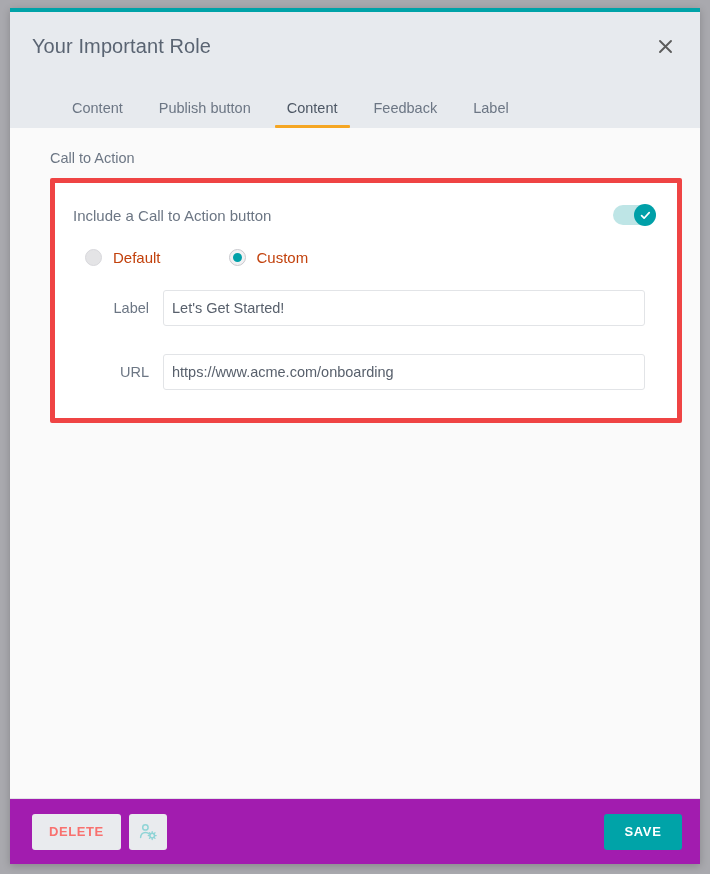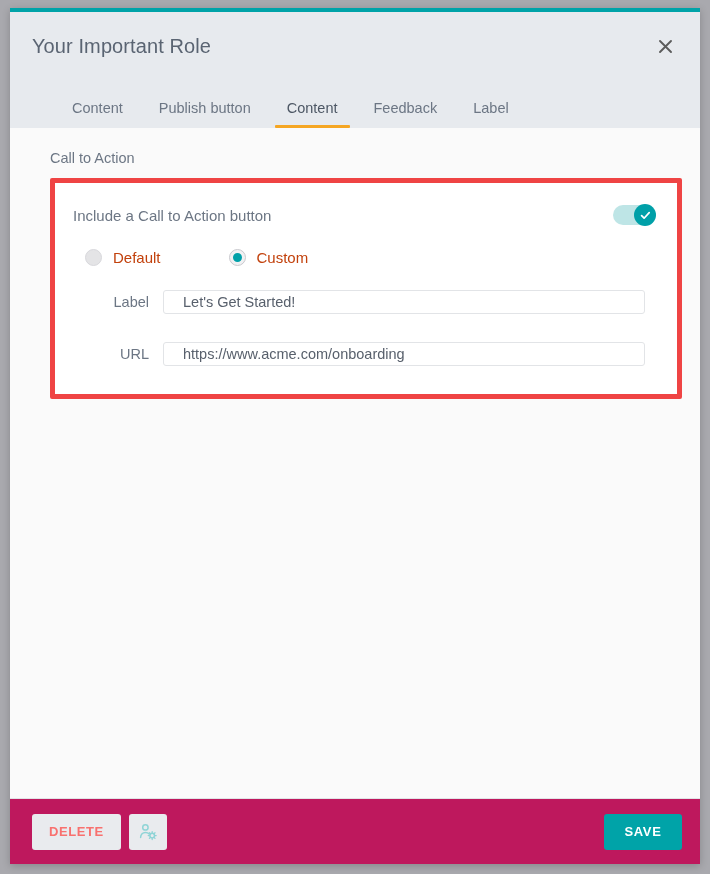--- a/index.html
+++ b/index.html
@@ -223,37 +223,37 @@
     width: 108px;
     text-align: right;
     padding-right: 14px;
     font-size: 14.5px;
     color: #6c7684;
     flex: 0 0 auto;
   }
 
   .field-input {
     flex: 1 1 auto;
-    height: 24px;
+    height: 36px;
     border: 1px solid #e2e4e7;
     border-radius: 3px;
     background: #ffffff;
     font-family: "Liberation Sans", sans-serif;
     font-size: 14.5px;
     color: #58606c;
-    padding: 0 19px;
+    padding: 0 8px;
     outline: none;
   }
   .field-input::placeholder { color: #a9b0ba; }
 
   
   .dialog-footer {
     flex: 0 0 auto;
     height: 66px;
-    background: #be185d;
+    background: #a21caf;
     border-top: 1px solid #e1e3e7;
     display: flex;
     align-items: center;
     padding: 0 18px 0 22px;
   }
 
   .footer-left { display: flex; align-items: center; gap: 8px; }
   .footer-spacer { flex: 1 1 auto; }
   .footer-right { display: flex; align-items: center; gap: 8px; }
 

